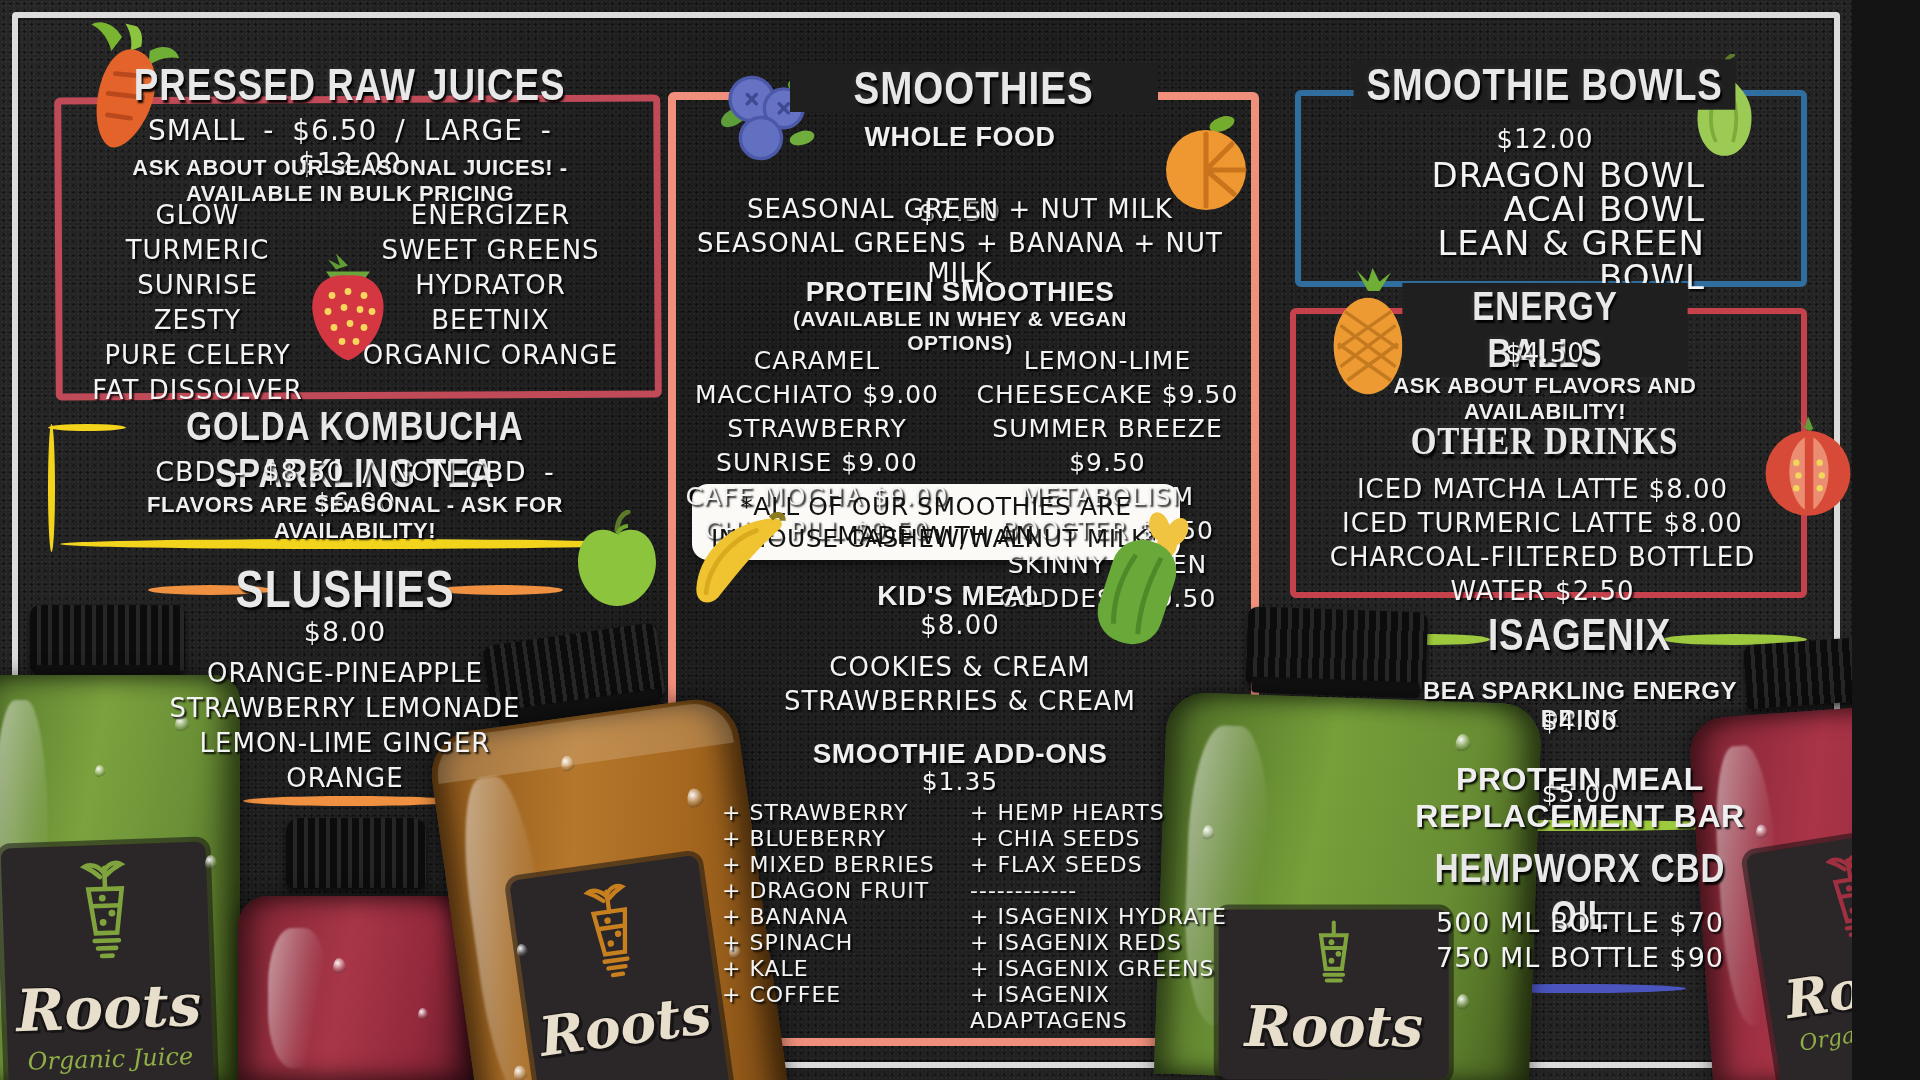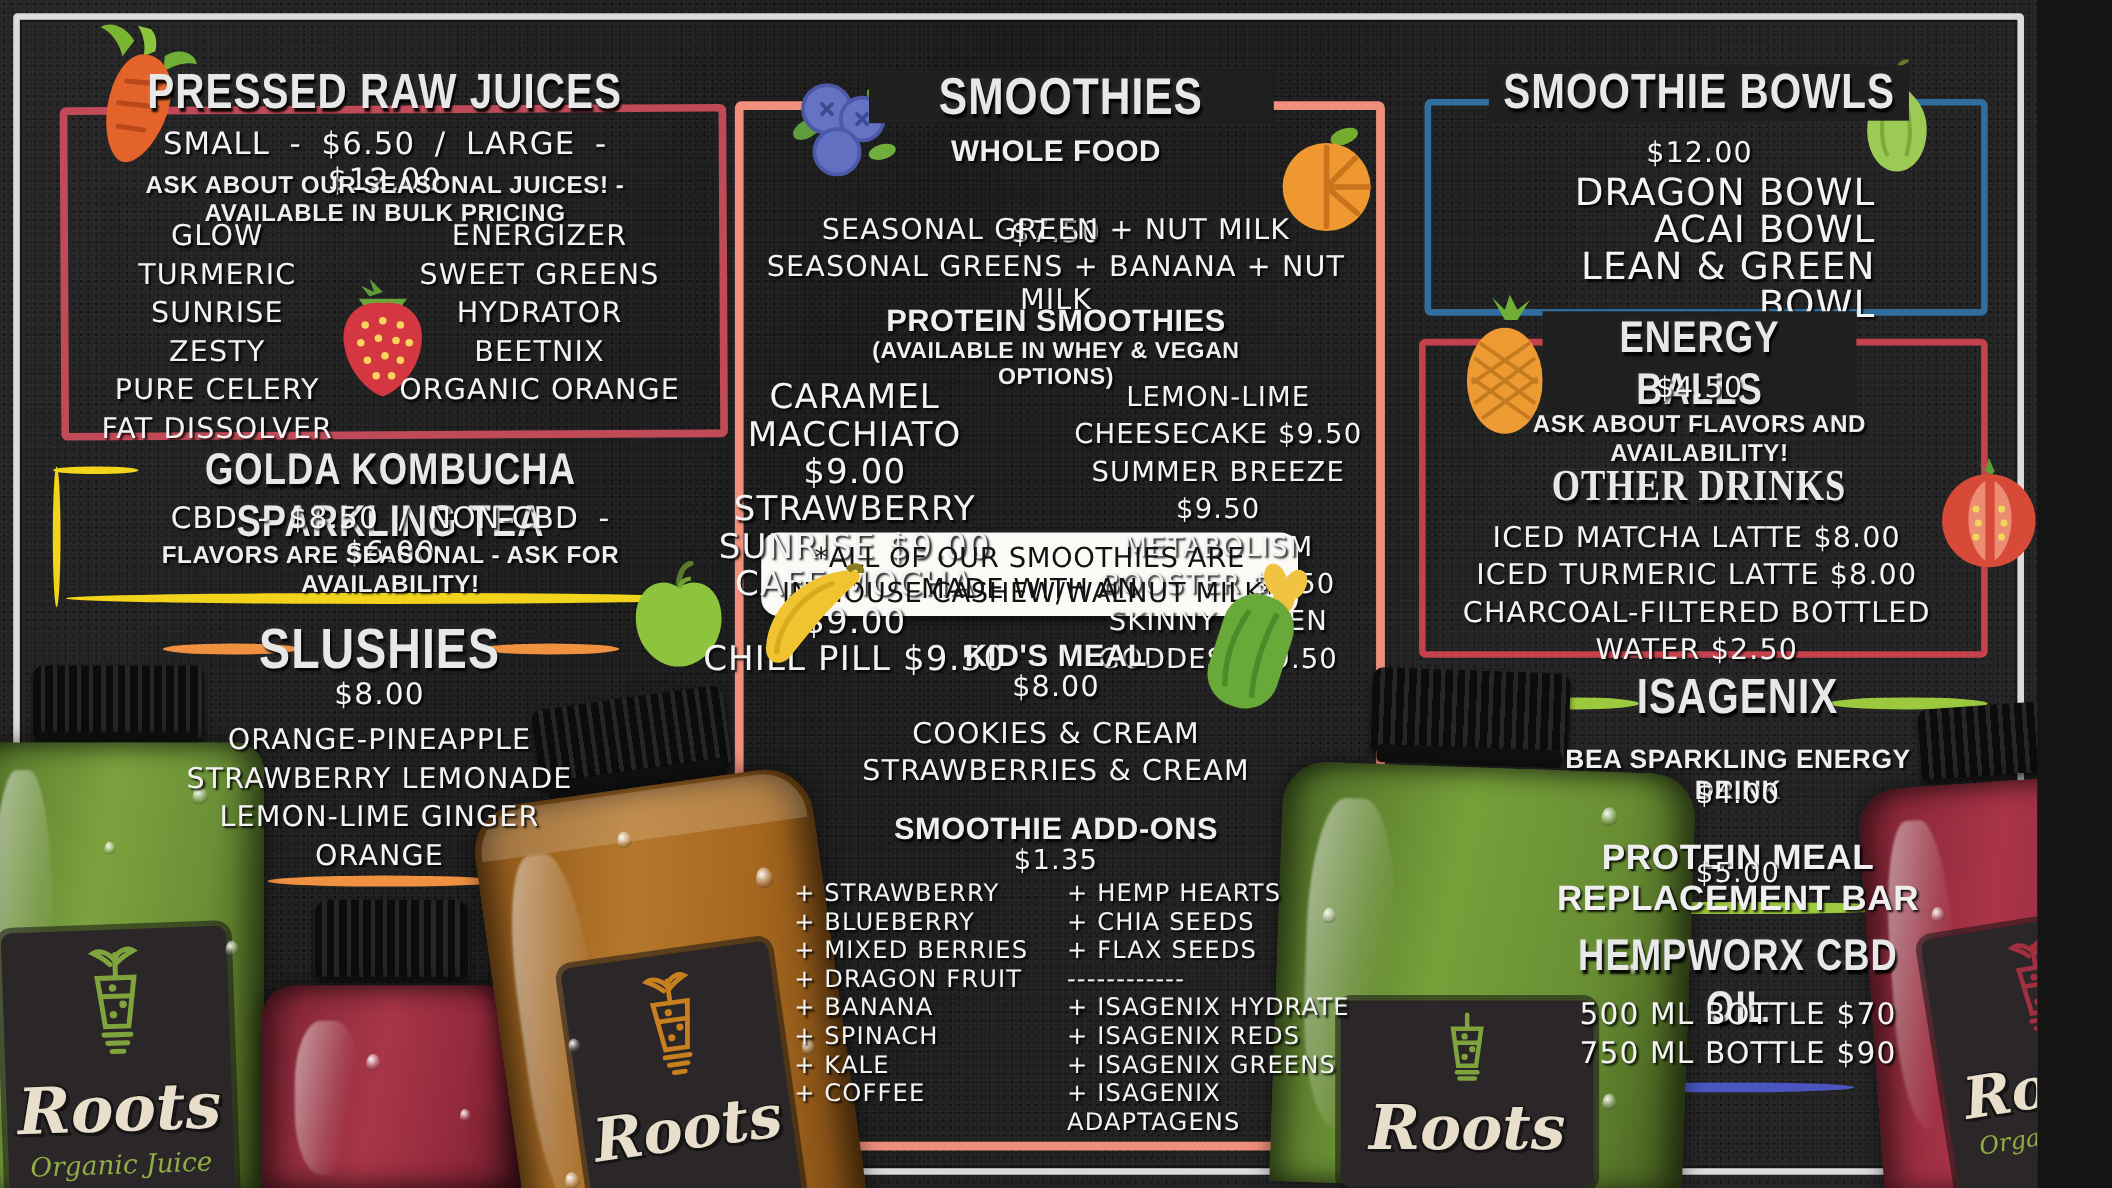--- a/index.html
+++ b/index.html
@@ -140,21 +140,21 @@
     <ellipse cx="66" cy="12" rx="13" ry="7" fill="#74ac2e" transform="rotate(-20 66 12)"></ellipse>
     <circle cx="50" cy="58" r="40" fill="#ef9831"></circle>
     <path d="M50 22 L50 94 M50 58 L88 58 M50 58 L76 32 M50 58 L78 82" stroke="#c9731c" stroke-width="5" fill="none" stroke-linecap="round"></path>
   </svg>
   <div class="abs ctr z10 boldnote" style="left:810px;top:122px;width:300px;font-size:27px;">WHOLE FOOD</div>
   <div class="abs ctr z10 hand" style="left:810px;top:152px;width:300px;font-size:27px;margin-top:44px;">$7.50</div>
   <div class="abs ctr z10 hand" style="left:700px;top:194px;width:520px;font-size:26px;">SEASONAL GREEN + NUT MILK</div>
   <div class="abs ctr z10 hand" style="left:680px;top:228px;width:560px;font-size:26px;">SEASONAL GREENS + BANANA + NUT MILK</div>
   <div class="abs ctr z10 boldnote" style="left:790px;top:276px;width:340px;font-size:28px;">PROTEIN SMOOTHIES</div>
   <div class="abs ctr z10 boldnote" style="left:770px;top:307px;width:380px;font-size:21px;">(AVAILABLE IN WHEY &amp; VEGAN OPTIONS)</div>
-  <ul class="abs ctr z10 hand" style="left:632px;top:344px;width:290px;font-size:31px;line-height:34px;">
+  <ul class="abs ctr z10 hand" style="left:672px;top:344px;width:290px;font-size:25px;line-height:34px;">
     <li>CARAMEL MACCHIATO $9.00</li>
     <li>STRAWBERRY SUNRISE $9.00</li>
     <li>CAFE MOCHA $9.00</li>
     <li>CHILL PILL $9.50</li>
   </ul>
   <ul class="abs ctr z10 hand" style="left:955px;top:344px;width:305px;font-size:25px;line-height:34px;">
     <li>LEMON-LIME CHEESECAKE $9.50</li>
     <li>SUMMER BREEZE $9.50</li>
     <li>METABOLISM BOOSTER $9.50</li>
     <li>SKINNY GREEN GODDESS $9.50</li>

